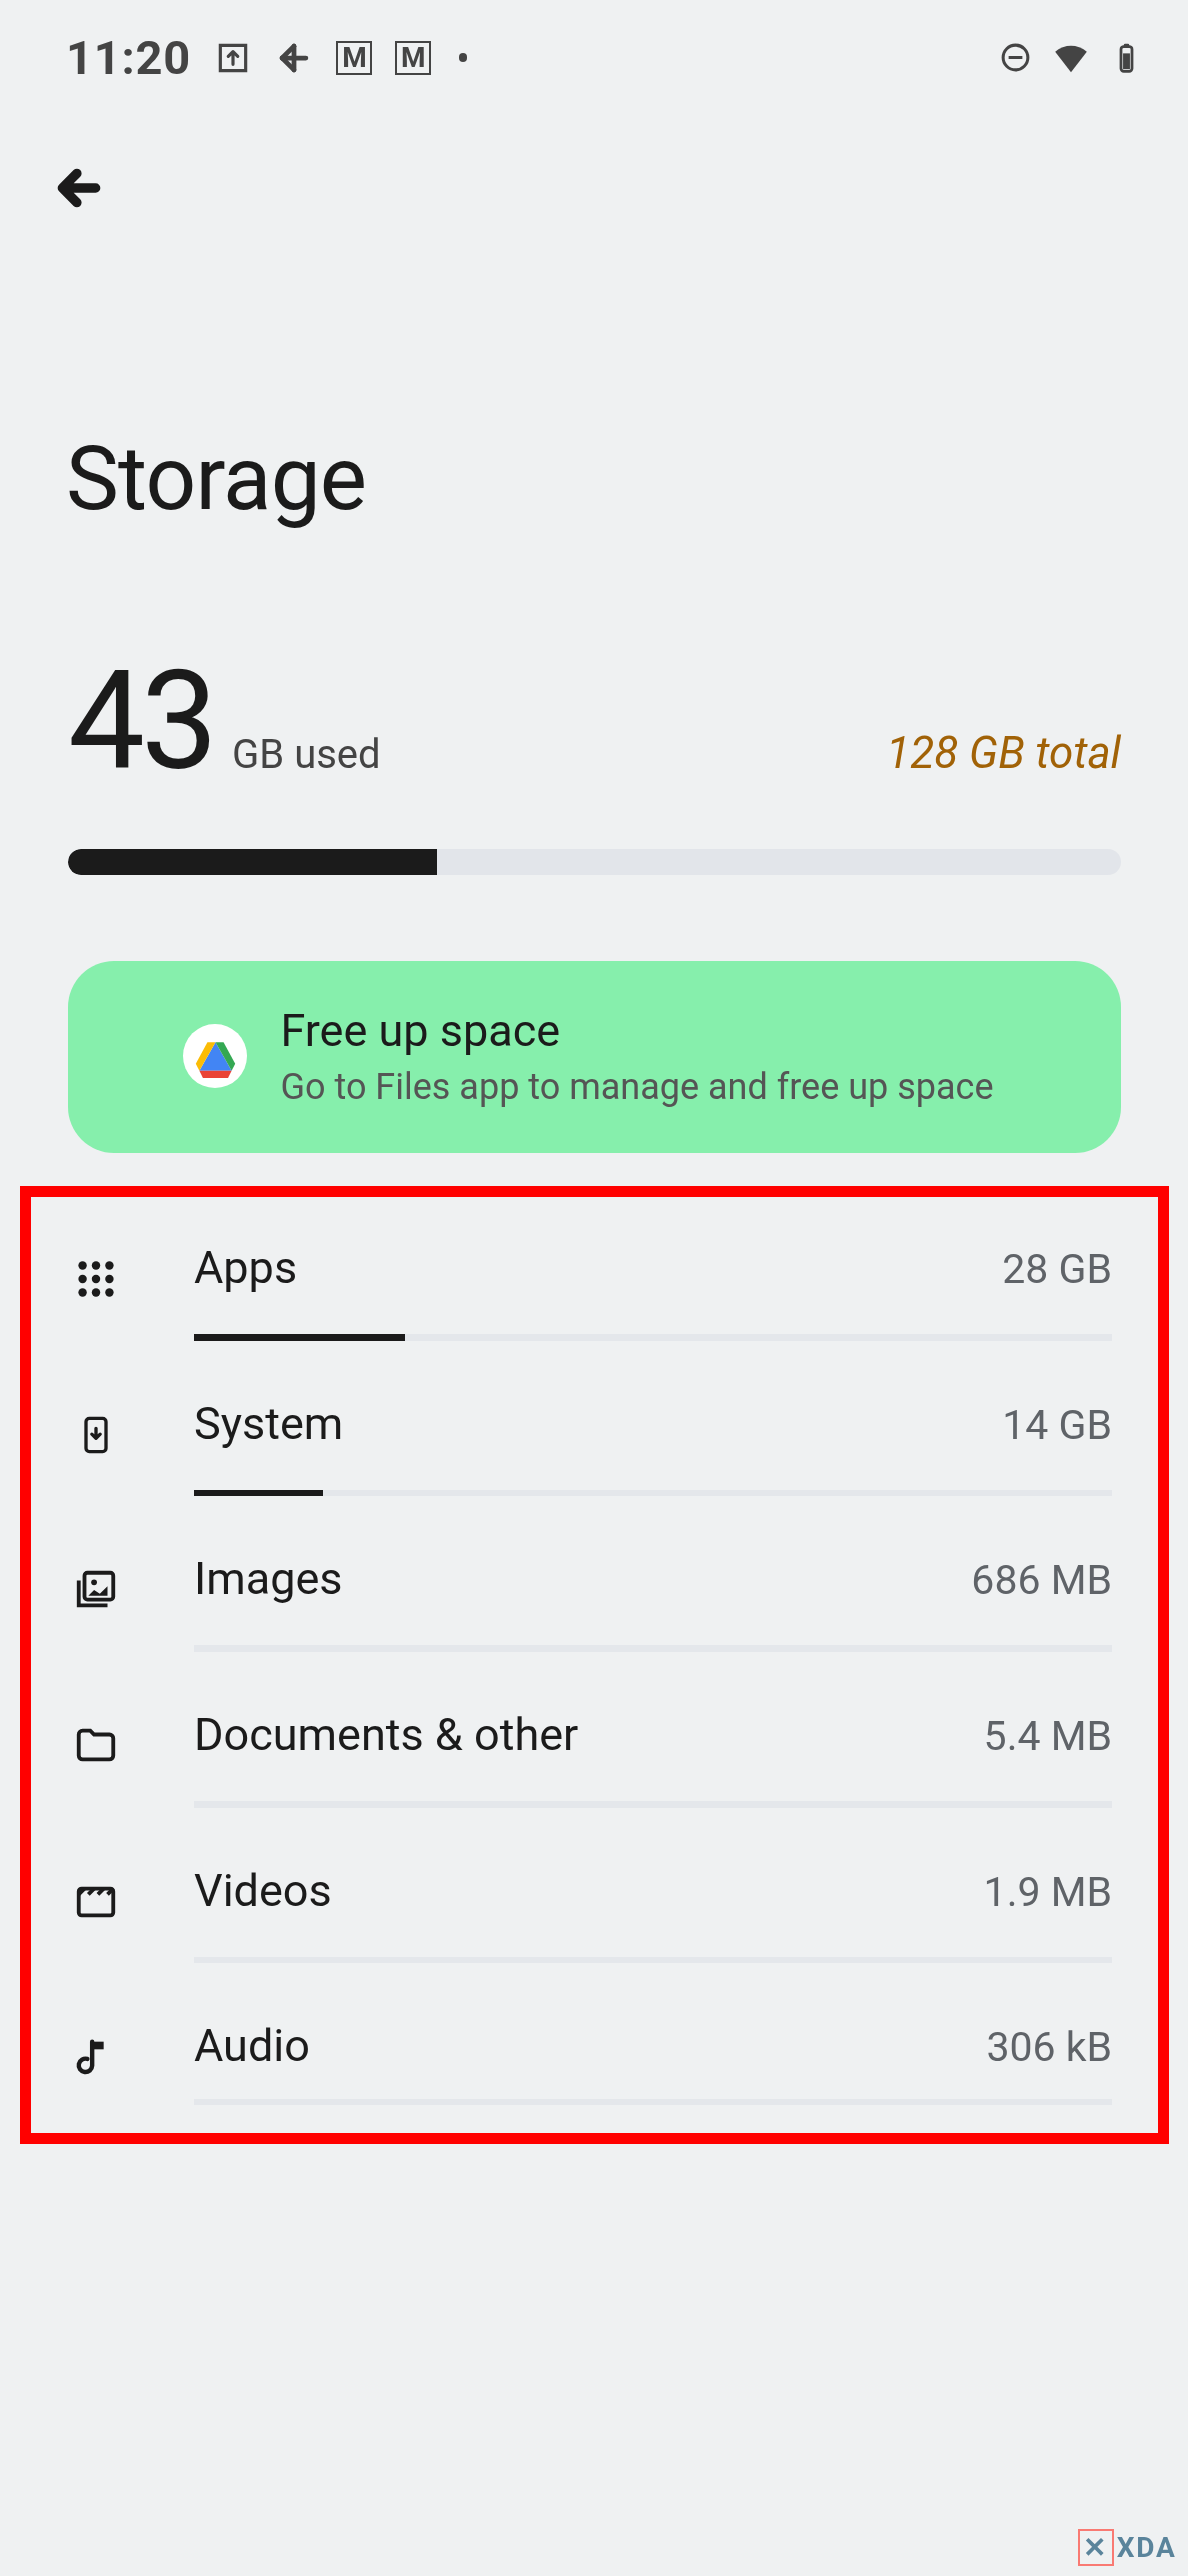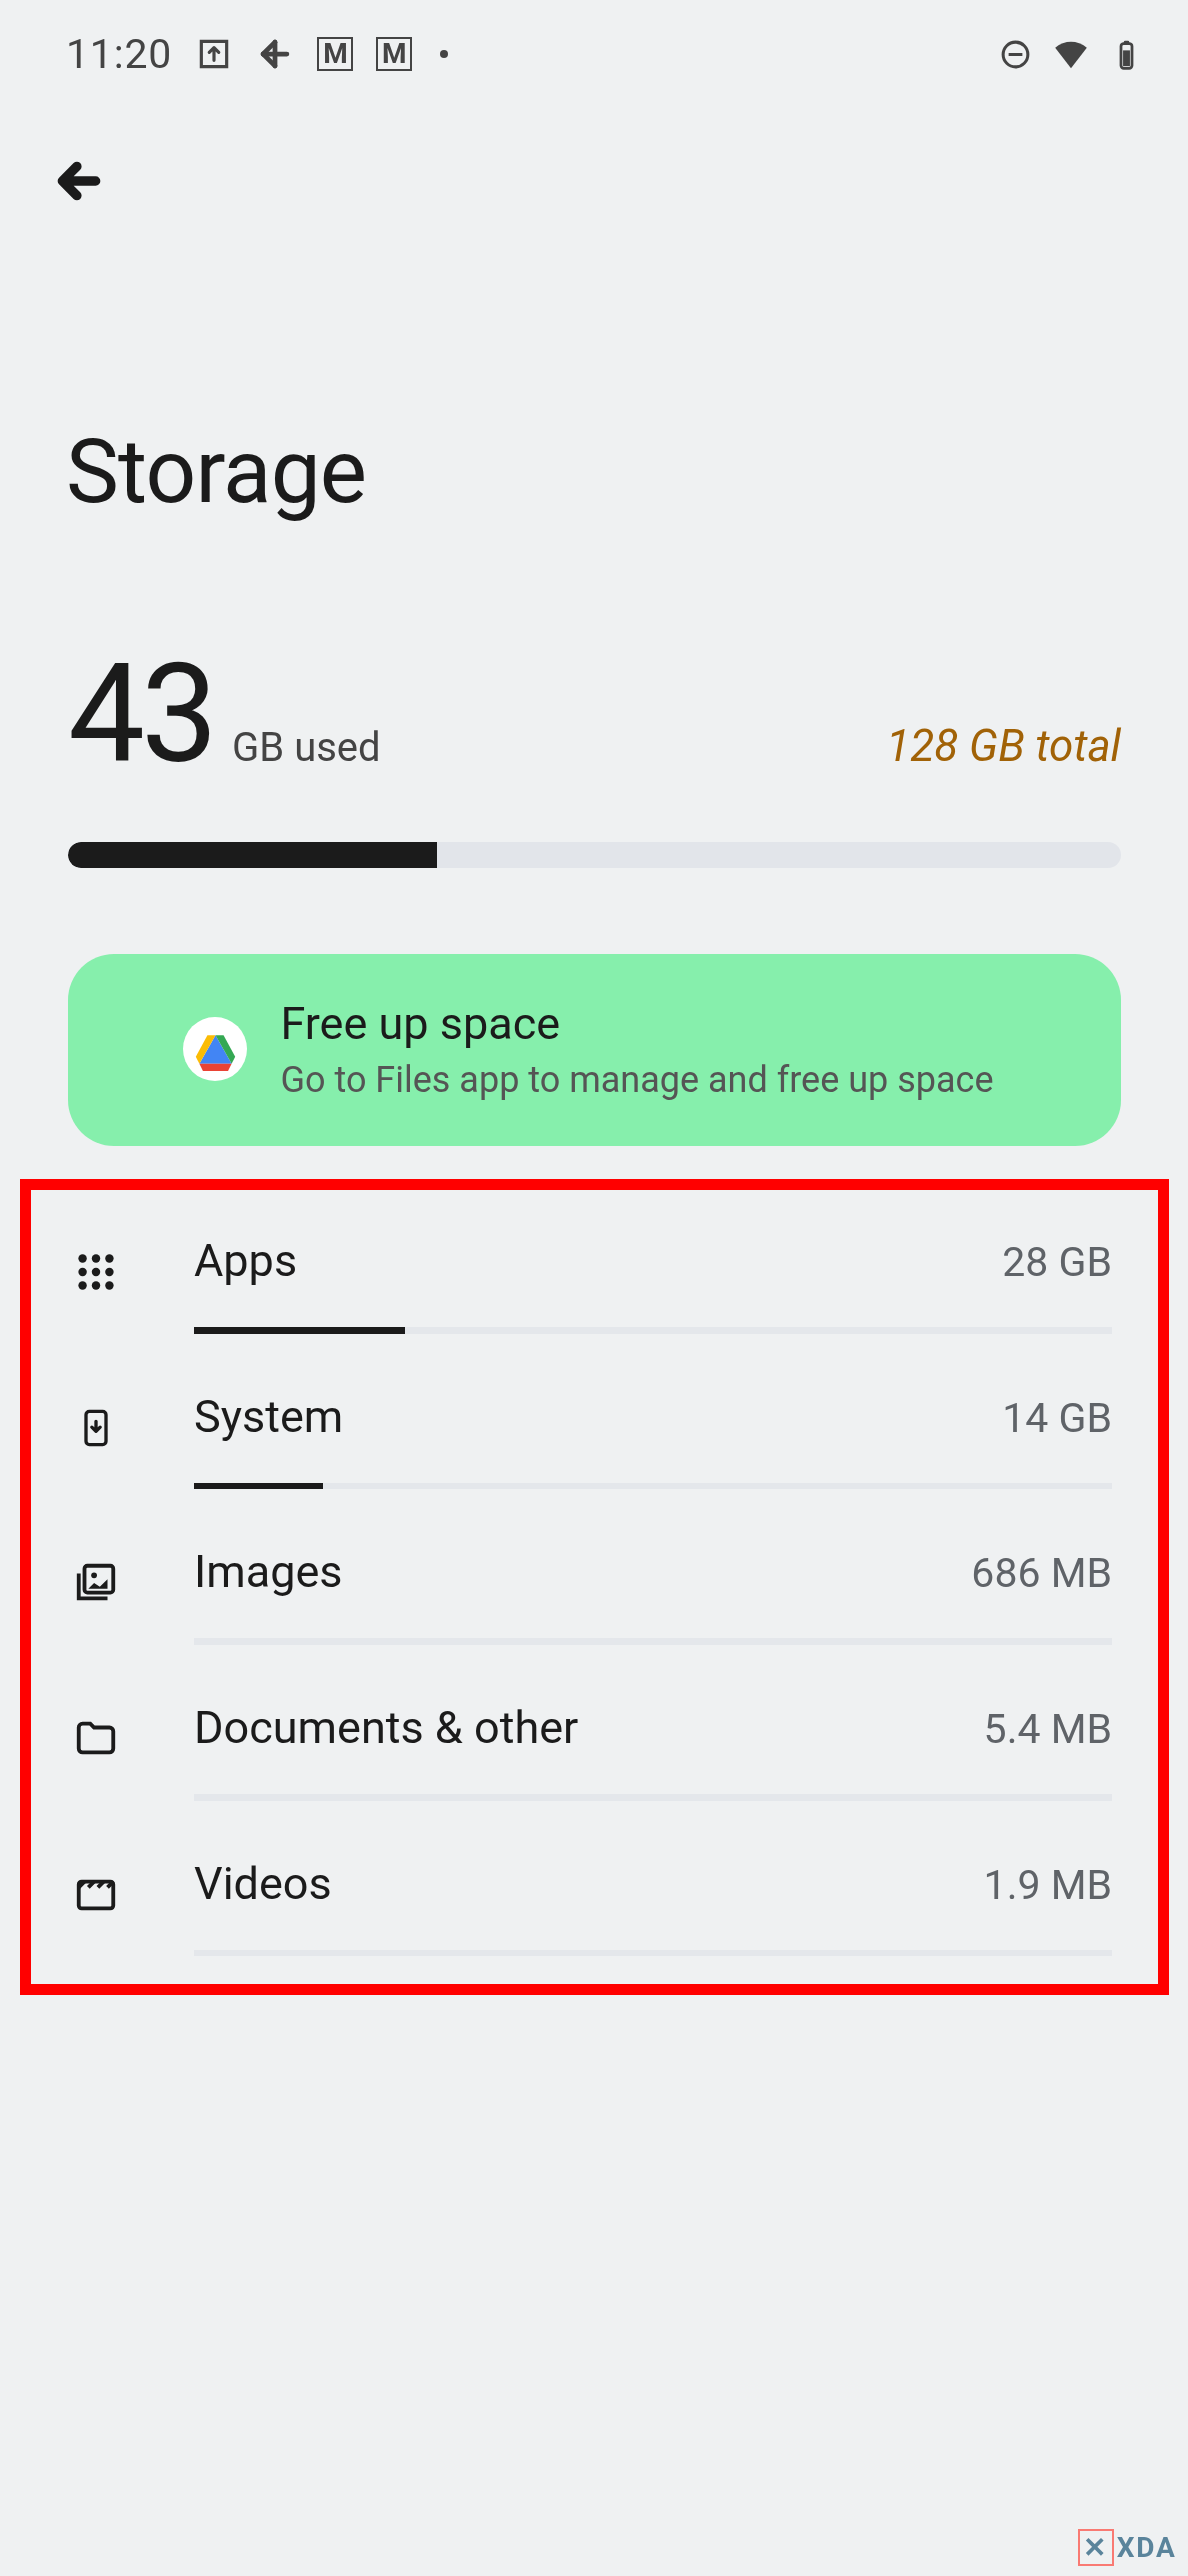--- a/index.html
+++ b/index.html
@@ -13,21 +13,21 @@
 
   
   .statusbar {
     display: flex;
     align-items: center;
     justify-content: space-between;
     padding: 30px 46px 20px 66px;
     color: #444;
   }
   .status-left { display: flex; align-items: center; gap: 23px; }
-  .status-left .time { font-size: 41px; font-weight: 400; letter-spacing: 0.8px; }
+  .status-left .time { font-size: 47px; font-weight: 700; letter-spacing: 0.8px; }
   .status-right { display: flex; align-items: center; gap: 20px; }
   .sicon { width: 38px; height: 38px; fill: #444; }
   .sicon.sm { width: 33px; height: 33px; }
   .m-text { font-size: 28px; font-weight: 700; letter-spacing: -0.8px; border:2.5px solid #444; padding: 0 4.1px; line-height: 30px;}
   .dot { width: 8.3px; height: 8.3px; border-radius: 50%; background:#444; margin-left:5px;}
 
   
   .appbar {
     padding: 50px 41px 0 46px;
   }
@@ -297,19 +297,36 @@
       <div class="cat-row">
         <span class="cat-name">Videos</span>
         <span class="cat-size">1.9 MB</span>
       </div>
       <div class="cat-bar">
         <div class="cat-bar-fill" style="width:0%"></div>
       </div>
     </div>
   </div>
 
+  <div class="cat last">
+    <div class="cat-icon">
+      <svg viewBox="0 0 24 24">
+          <path d="M10 4v12.5A3.5 3.5 0 1 1 7.5 13" fill="none" stroke="#1b1b1b" stroke-width="2.3" stroke-linecap="round"></path>
+          <path d="M10 4h6v4h-6" fill="#1b1b1b"></path>
+        </svg>
+    </div>
+    <div class="cat-body">
+      <div class="cat-row">
+        <span class="cat-name">Audio</span>
+        <span class="cat-size">306 kB</span>
+      </div>
+      <div class="cat-bar">
+        <div class="cat-bar-fill" style="width:0%"></div>
+      </div>
+    </div>
+  </div>
 
 </div>
 
 <div class="watermark">
   <span class="x">✕</span><span>XDA</span>
 </div>
 
 
 </body></html>

